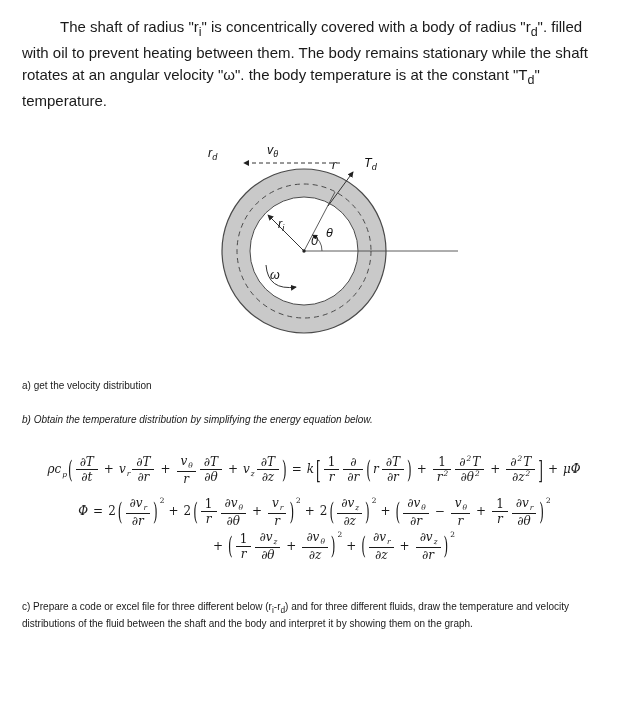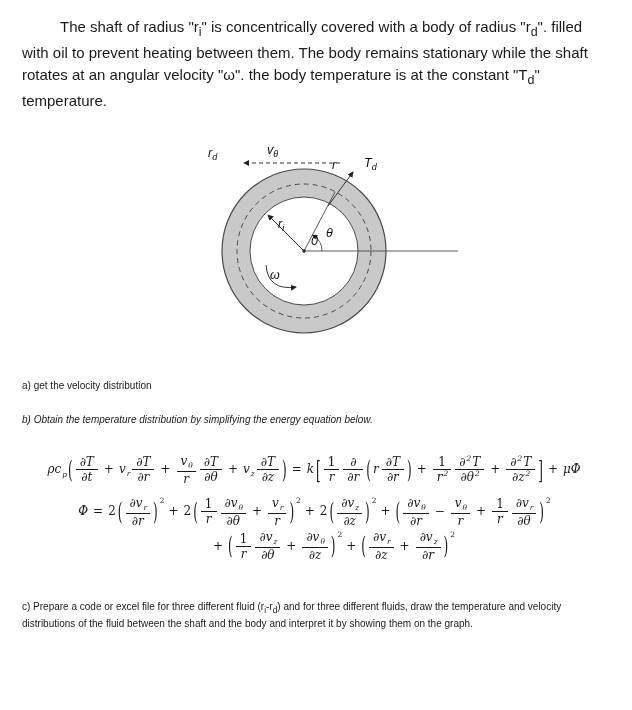--- a/index.html
+++ b/index.html
@@ -81,13 +81,13 @@
   </svg>
 </div>
 
 <p class="part">a) get the velocity distribution</p>
 <p class="part part-b">b) Obtain the temperature distribution by simplifying the energy equation below.</p>
 
 <div class="eq eq-energy"><span class="msym">ρc</span><sub class="msub">p</sub><span class="grpwrap"><span class="br">(</span><span class="ginner"><span class="frac"><span class="num"><span class="msym">∂T</span></span><span class="den"><span class="msym">∂t</span></span></span><span class="mop">+</span><span class="msym">v</span><sub class="msub">r</sub><span class="frac"><span class="num"><span class="msym">∂T</span></span><span class="den"><span class="msym">∂r</span></span></span><span class="mop">+</span><span class="frac"><span class="num"><span class="msym">v</span><sub class="msub">θ</sub></span><span class="den"><span class="msym">r</span></span></span><span class="frac"><span class="num"><span class="msym">∂T</span></span><span class="den"><span class="msym">∂θ</span></span></span><span class="mop">+</span><span class="msym">v</span><sub class="msub">z</sub><span class="frac"><span class="num"><span class="msym">∂T</span></span><span class="den"><span class="msym">∂z</span></span></span></span><span class="br">)</span></span><span class="mop">=</span><span class="msym">k</span><span class="grpwrap"><span class="br">[</span><span class="ginner"><span class="frac"><span class="num"><span class="mnum">1</span></span><span class="den"><span class="msym">r</span></span></span><span class="frac"><span class="num"><span class="msym">∂</span></span><span class="den"><span class="msym">∂r</span></span></span><span class="grpwrap"><span class="br">(</span><span class="ginner"><span class="msym">r</span><span class="frac"><span class="num"><span class="msym">∂T</span></span><span class="den"><span class="msym">∂r</span></span></span></span><span class="br">)</span></span><span class="mop">+</span><span class="frac"><span class="num"><span class="mnum">1</span></span><span class="den"><span class="msym">r</span><sup class="msup">2</sup></span></span><span class="frac"><span class="num"><span class="msym">∂</span><sup class="msup">2</sup><span class="msym">T</span></span><span class="den"><span class="msym">∂θ</span><sup class="msup">2</sup></span></span><span class="mop">+</span><span class="frac"><span class="num"><span class="msym">∂</span><sup class="msup">2</sup><span class="msym">T</span></span><span class="den"><span class="msym">∂z</span><sup class="msup">2</sup></span></span></span><span class="br">]</span></span><span class="mop">+</span><span class="msym">μΦ</span></div>
 <div class="eq eq-phi1"><span class="msym">Φ</span><span class="mop">=</span><span class="mnum">2</span><span class="grpwrap"><span class="br">(</span><span class="ginner"><span class="frac"><span class="num"><span class="msym">∂v</span><sub class="msub">r</sub></span><span class="den"><span class="msym">∂r</span></span></span></span><span class="br">)</span><sup class="gsup">2</sup></span><span class="mop">+</span><span class="mnum">2</span><span class="grpwrap"><span class="br">(</span><span class="ginner"><span class="frac"><span class="num"><span class="mnum">1</span></span><span class="den"><span class="msym">r</span></span></span><span class="frac"><span class="num"><span class="msym">∂v</span><sub class="msub">θ</sub></span><span class="den"><span class="msym">∂θ</span></span></span><span class="mop">+</span><span class="frac"><span class="num"><span class="msym">v</span><sub class="msub">r</sub></span><span class="den"><span class="msym">r</span></span></span></span><span class="br">)</span><sup class="gsup">2</sup></span><span class="mop">+</span><span class="mnum">2</span><span class="grpwrap"><span class="br">(</span><span class="ginner"><span class="frac"><span class="num"><span class="msym">∂v</span><sub class="msub">z</sub></span><span class="den"><span class="msym">∂z</span></span></span></span><span class="br">)</span><sup class="gsup">2</sup></span><span class="mop">+</span><span class="grpwrap"><span class="br">(</span><span class="ginner"><span class="frac"><span class="num"><span class="msym">∂v</span><sub class="msub">θ</sub></span><span class="den"><span class="msym">∂r</span></span></span><span class="mop">−</span><span class="frac"><span class="num"><span class="msym">v</span><sub class="msub">θ</sub></span><span class="den"><span class="msym">r</span></span></span><span class="mop">+</span><span class="frac"><span class="num"><span class="mnum">1</span></span><span class="den"><span class="msym">r</span></span></span><span class="frac"><span class="num"><span class="msym">∂v</span><sub class="msub">r</sub></span><span class="den"><span class="msym">∂θ</span></span></span></span><span class="br">)</span><sup class="gsup">2</sup></span></div>
 <div class="eq eq-phi2"><span class="mop">+</span><span class="grpwrap"><span class="br">(</span><span class="ginner"><span class="frac"><span class="num"><span class="mnum">1</span></span><span class="den"><span class="msym">r</span></span></span><span class="frac"><span class="num"><span class="msym">∂v</span><sub class="msub">z</sub></span><span class="den"><span class="msym">∂θ</span></span></span><span class="mop">+</span><span class="frac"><span class="num"><span class="msym">∂v</span><sub class="msub">θ</sub></span><span class="den"><span class="msym">∂z</span></span></span></span><span class="br">)</span><sup class="gsup">2</sup></span><span class="mop">+</span><span class="grpwrap"><span class="br">(</span><span class="ginner"><span class="frac"><span class="num"><span class="msym">∂v</span><sub class="msub">r</sub></span><span class="den"><span class="msym">∂z</span></span></span><span class="mop">+</span><span class="frac"><span class="num"><span class="msym">∂v</span><sub class="msub">z</sub></span><span class="den"><span class="msym">∂r</span></span></span></span><span class="br">)</span><sup class="gsup">2</sup></span></div>
 
-<p class="part part-c"><span>c) Prepare a code or excel file for three different fluid (r</span><sub>i</sub><span>-r</span><sub>d</sub><span>) and for three different fluids, draw the temperature and velocity distributions of the fluid between the shaft and the body and interpret it by showing them on the graph.</span></p>
+<p class="part part-c"><span>c) Prepare a code or excel file for three different below (r</span><sub>i</sub><span>-r</span><sub>d</sub><span>) and for three different fluids, draw the temperature and velocity distributions of the fluid between the shaft and the body and interpret it by showing them on the graph.</span></p>
 
 </body></html>

